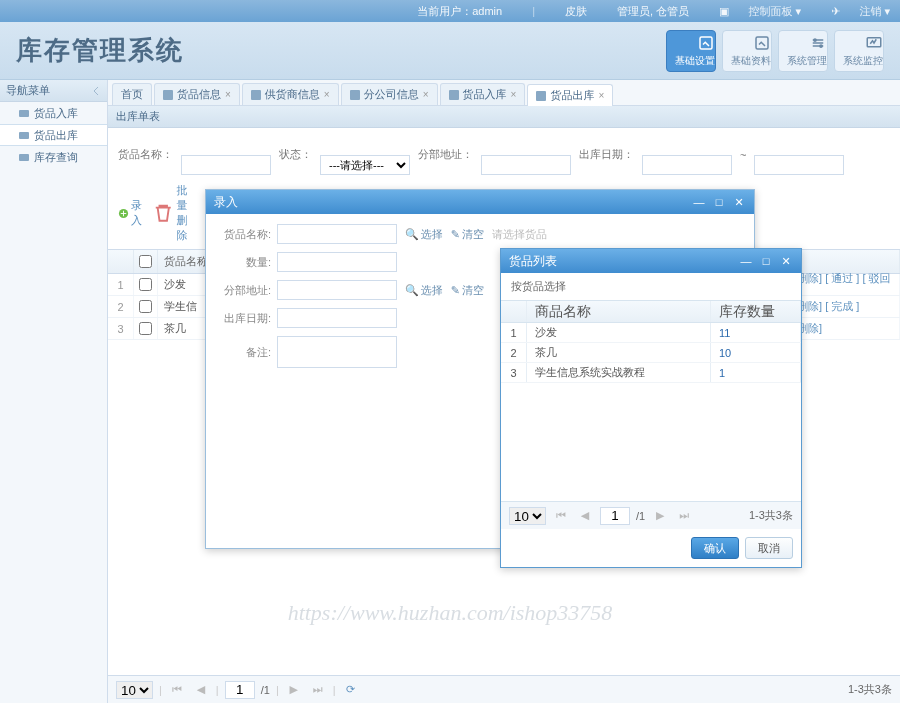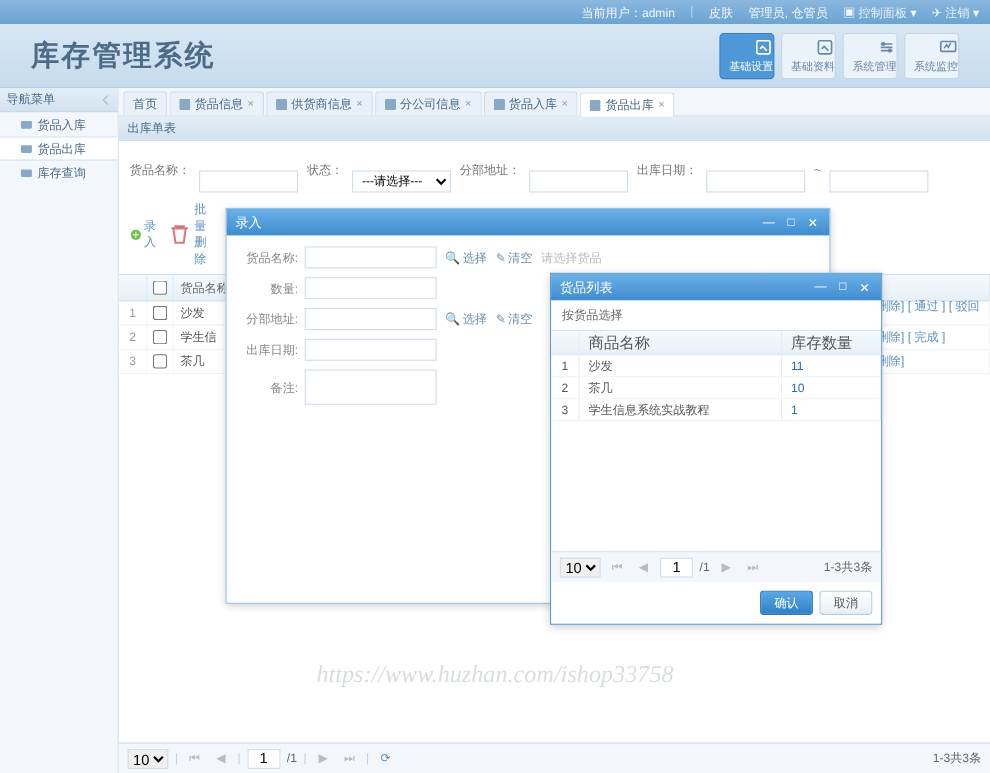--- a/index.html
+++ b/index.html
@@ -1,23 +1,23 @@
 <!DOCTYPE html>
 <html><head>
 <meta charset="utf-8">
 <style>
 * { box-sizing: border-box; margin: 0; padding: 0; }
 body { font-family: "Microsoft YaHei", Arial, sans-serif; font-size: 12px; color: #555; background: #edf2f8; width: 900px; height: 703px; overflow: hidden; position: relative; }
 
 
 .top-bar { height: 22px; background: linear-gradient(#8bb7dd,#6aa3d4); color: #fff; font-size: 11px; display: flex; align-items: center; justify-content: flex-end; padding: 0 10px; gap: 14px; }
-.top-bar span { opacity: .9; }
+.top-bar span { opacity: .9; margin-left: 16px; }
 .top-bar .sep { opacity: .5; }
 
-.header { height: 58px; background: linear-gradient(#d7e6f3,#c8dced); display: flex; align-items: center; justify-content: space-between; padding: 0 28px; border-bottom: 1px solid #b4cde2; }
+.header { height: 58px; background: linear-gradient(#d7e6f3,#c8dced); display: flex; align-items: center; justify-content: space-between; padding: 0 16px; border-bottom: 1px solid #b4cde2; }
 .header-title { font-size: 26px; font-weight: bold; color: #4d6b86; letter-spacing: 2px; }
 .header-tools { display: flex; gap: 6px; }
 .tool-btn { width: 50px; height: 42px; background: #eaf2fa; border: 1px solid #c2d6e8; border-radius: 4px; display: flex; flex-direction: column; align-items: flex-end; justify-content: center; font-size: 10px; color: #6b89a6; gap: 2px; }
 .tool-btn.active { background: #4e97d9; border-color: #3b7ec0; color: #fff; }
 .tool-btn svg { width: 18px; height: 18px; }
 
 
 .nav { position: absolute; left: 0; top: 80px; width: 108px; bottom: 0; background: #f3f7fb; border-right: 1px solid #cfdceb; }
 .nav-title { height: 22px; background: linear-gradient(#e3eef7,#d3e2ef); border-bottom: 1px solid #c6d6e6; padding: 0 6px; display: flex; align-items: center; justify-content: space-between; font-size: 11px; color: #4a6a89; }
 .nav-title svg { width: 10px; height: 10px; opacity: .6; }

